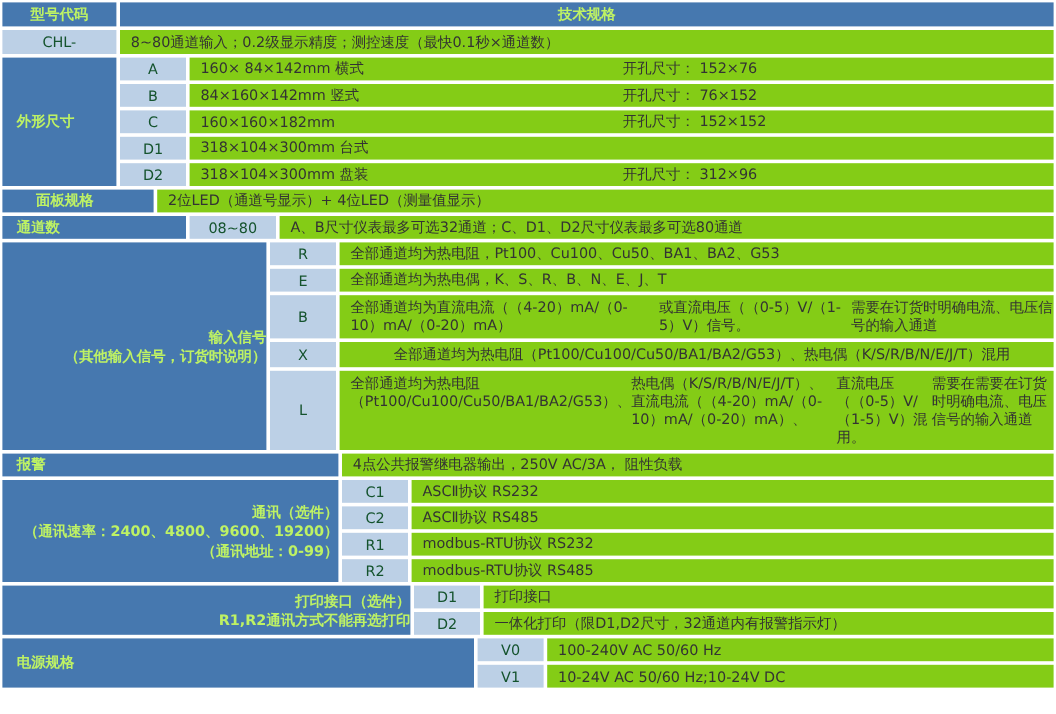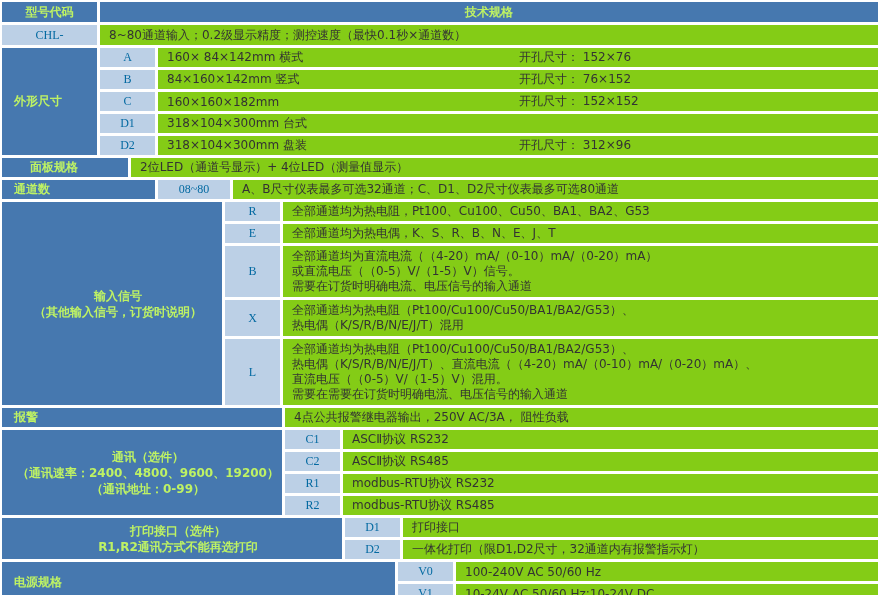--- a/index.html
+++ b/index.html
@@ -9,40 +9,40 @@
     display: flex; flex-direction: column; gap: 3px;
     font-family: "DejaVu Sans", "Liberation Sans", sans-serif;
     font-size: 12px; color: #333333; background: #ffffff;
   }
   .section { display: flex; gap: 3px; }
   .rows { flex: 1; display: flex; flex-direction: column; gap: 3px; }
   .row { display: flex; gap: 3px; }
   .cell { display: flex; align-items: center; min-height: 19px; }
   .h20 { min-height: 20px; }
   .dark { background: #4678af; color: #bef264; font-weight: bold; }
-  .code { background: #bcd0e6; justify-content: center; color: #0369a1; font-family: Liberation Serif, serif; }
+  .code { background: #bcd0e6; justify-content: center; color: #14532d; }
   .lite { background: #84cc16; padding-left: 9px; }
   .center { justify-content: center; }
   .padlabel { padding-left: 12px; }
   .flex1 { flex: 1; }
   .w95  { width: 95px;  flex-shrink: 0; }
   .w158 { width: 126px; flex-shrink: 0; padding-left: 28px; }
   .w153 { width: 153px; flex-shrink: 0; }
   .w220 { width: 220px; flex-shrink: 0; }
   .w280 { width: 280px; flex-shrink: 0; }
   .w340 { width: 340px; flex-shrink: 0; }
   .w393 { width: 393px; flex-shrink: 0; }
   .codecol { width: 55px; flex-shrink: 0; }
   .chcode  { width: 72px; flex-shrink: 0; }
   .multiline {
-    flex-direction: column; align-items: flex-start; justify-content: center;
+    flex-direction: row; align-items: flex-start; justify-content: center;
     padding-top: 3px; padding-bottom: 3px; line-height: 15px;
   }
   .labelmulti {
-    flex-direction: column; align-items: center; justify-content: center;
+    flex-direction: column; align-items: flex-end; justify-content: center;
     padding-left: 12px; line-height: 16px;
   }
   .specflex { display: flex; }
   .dimmain { display: inline-block; width: 352px; }
   .cutout  { display: inline-block; }
 </style>
 </head>
 <body>
 
 <div class="spec-table">

